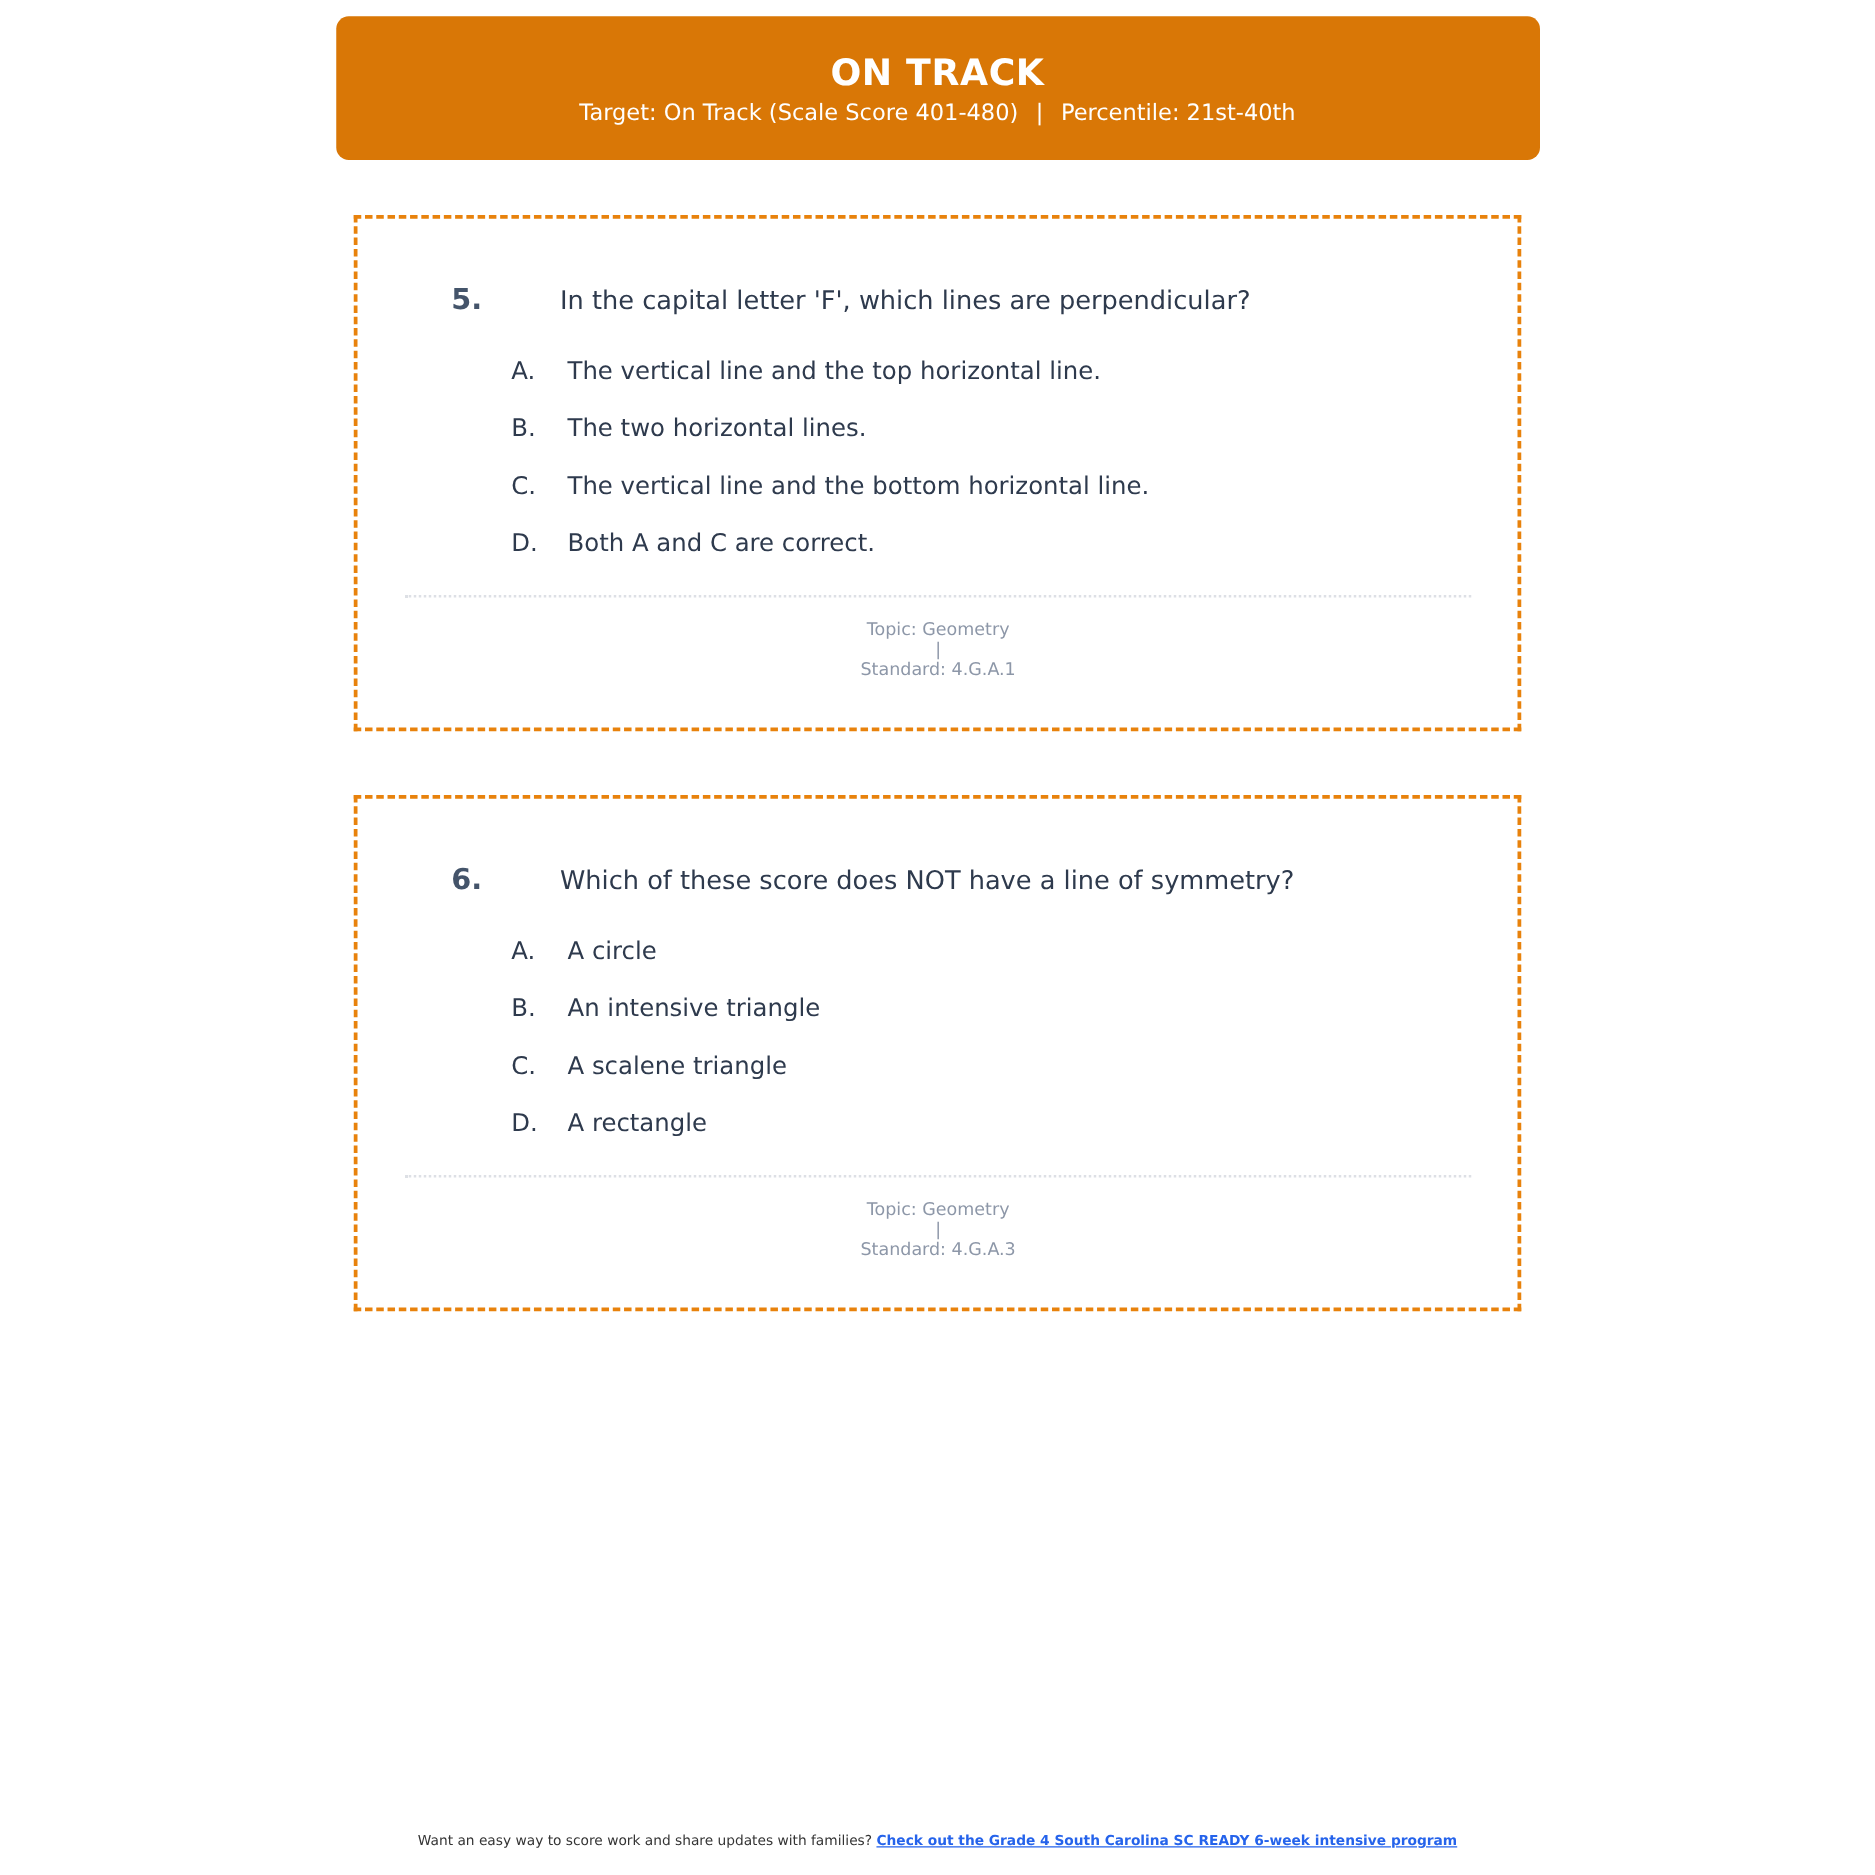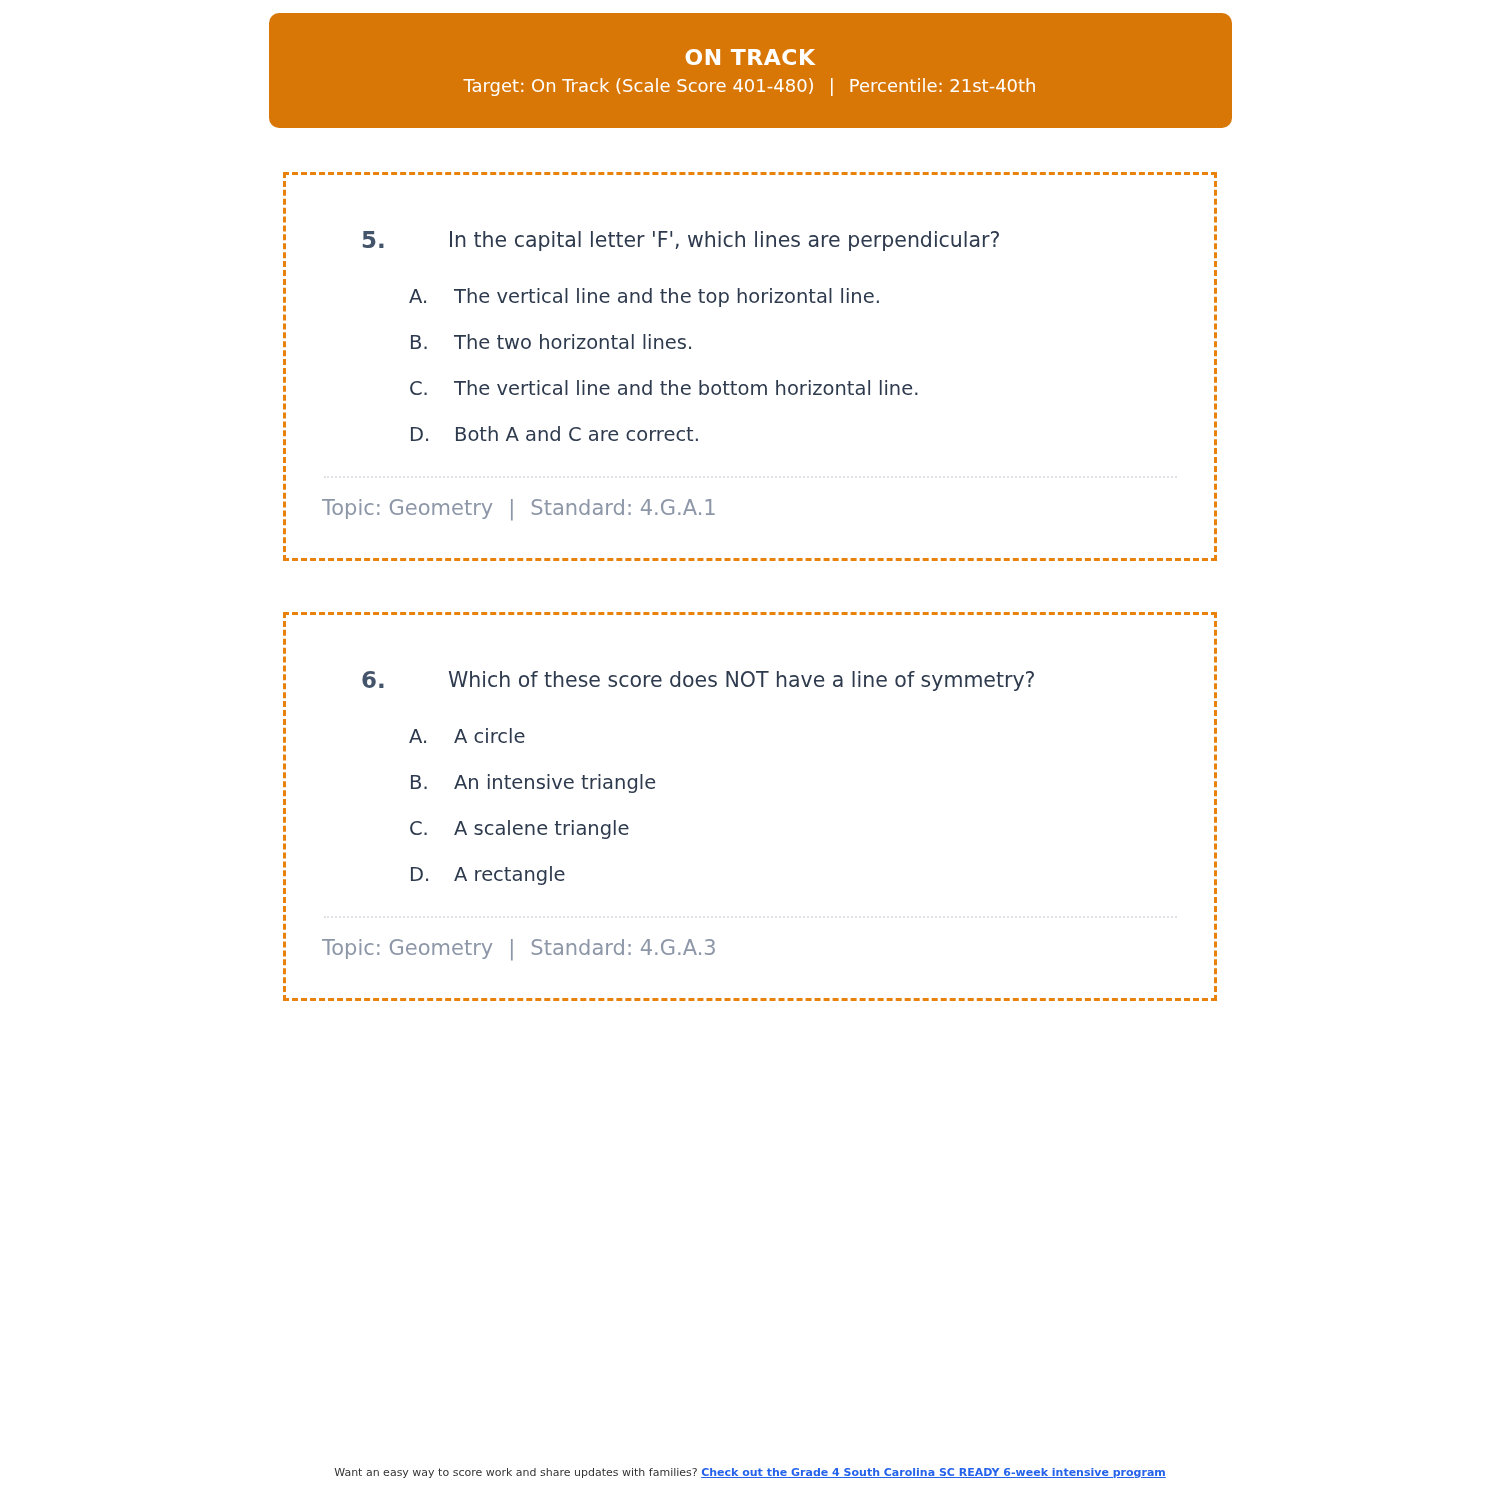--- a/index.html
+++ b/index.html
@@ -19,38 +19,38 @@
     font-family:"DejaVu Sans","Liberation Sans",sans-serif;
     color:var(--question-text);
   }
   
   .banner{
     width:963px;margin:13px auto 0;background:var(--banner-bg);
     border-radius:10px;height:115px;
     display:flex;flex-direction:column;align-items:center;justify-content:center;
     color:#ffffff;
   }
-  .banner-title{font-size:22px;font-weight:bold;letter-spacing:.5px;margin-bottom:5px;}
+  .banner-title{font-size:29px;font-weight:bold;letter-spacing:.5px;margin-bottom:5px;}
   .banner-subtitle{font-size:18px;display:flex;align-items:flex-end;}
   .banner-subtitle .sep{margin:0 14px;}
   
   .question-card{
     width:934px;margin:44px auto 0;border:3px dashed var(--card-border);
     padding:52px 35px 38px 36px;background:#ffffff;
   }
   .question-card + .question-card{margin-top:51px;}
   .q-row{display:flex;padding-left:39px;margin-bottom:30px;}
   .q-num{min-width:87px;font-size:23px;font-weight:bold;color:var(--number-text);}
   .q-text{font-size:20.5px;color:var(--question-text);padding-top:1px;}
   .option{display:flex;padding-left:87px;margin-bottom:19px;font-size:19.5px;line-height:27px;}
   .opt-letter{min-width:45px;}
   .divider{border-top:2px dotted var(--divider);margin:28px 2px 0;}
   .meta{
-    margin-top:18px;text-align:center;font-size:21px;color:var(--meta-text);
-    display:flex;justify-content:flex-start;align-items:center;
+    margin-top:18px;text-align:center;font-size:14px;color:var(--meta-text);
+    display:flex;justify-content:flex-start;align-items:center;flex-direction:column;
   }
   .meta .sep{margin:0 15px;}
   
   .footer{
     position:absolute;left:50%;transform:translateX(-50%);
     bottom:18px;width:950px;text-align:center;
     font-size:11px;line-height:19px;color:var(--footer-text);
   }
   .footer a{color:var(--link);font-weight:bold;text-decoration:underline;cursor:pointer;}
 </style>

